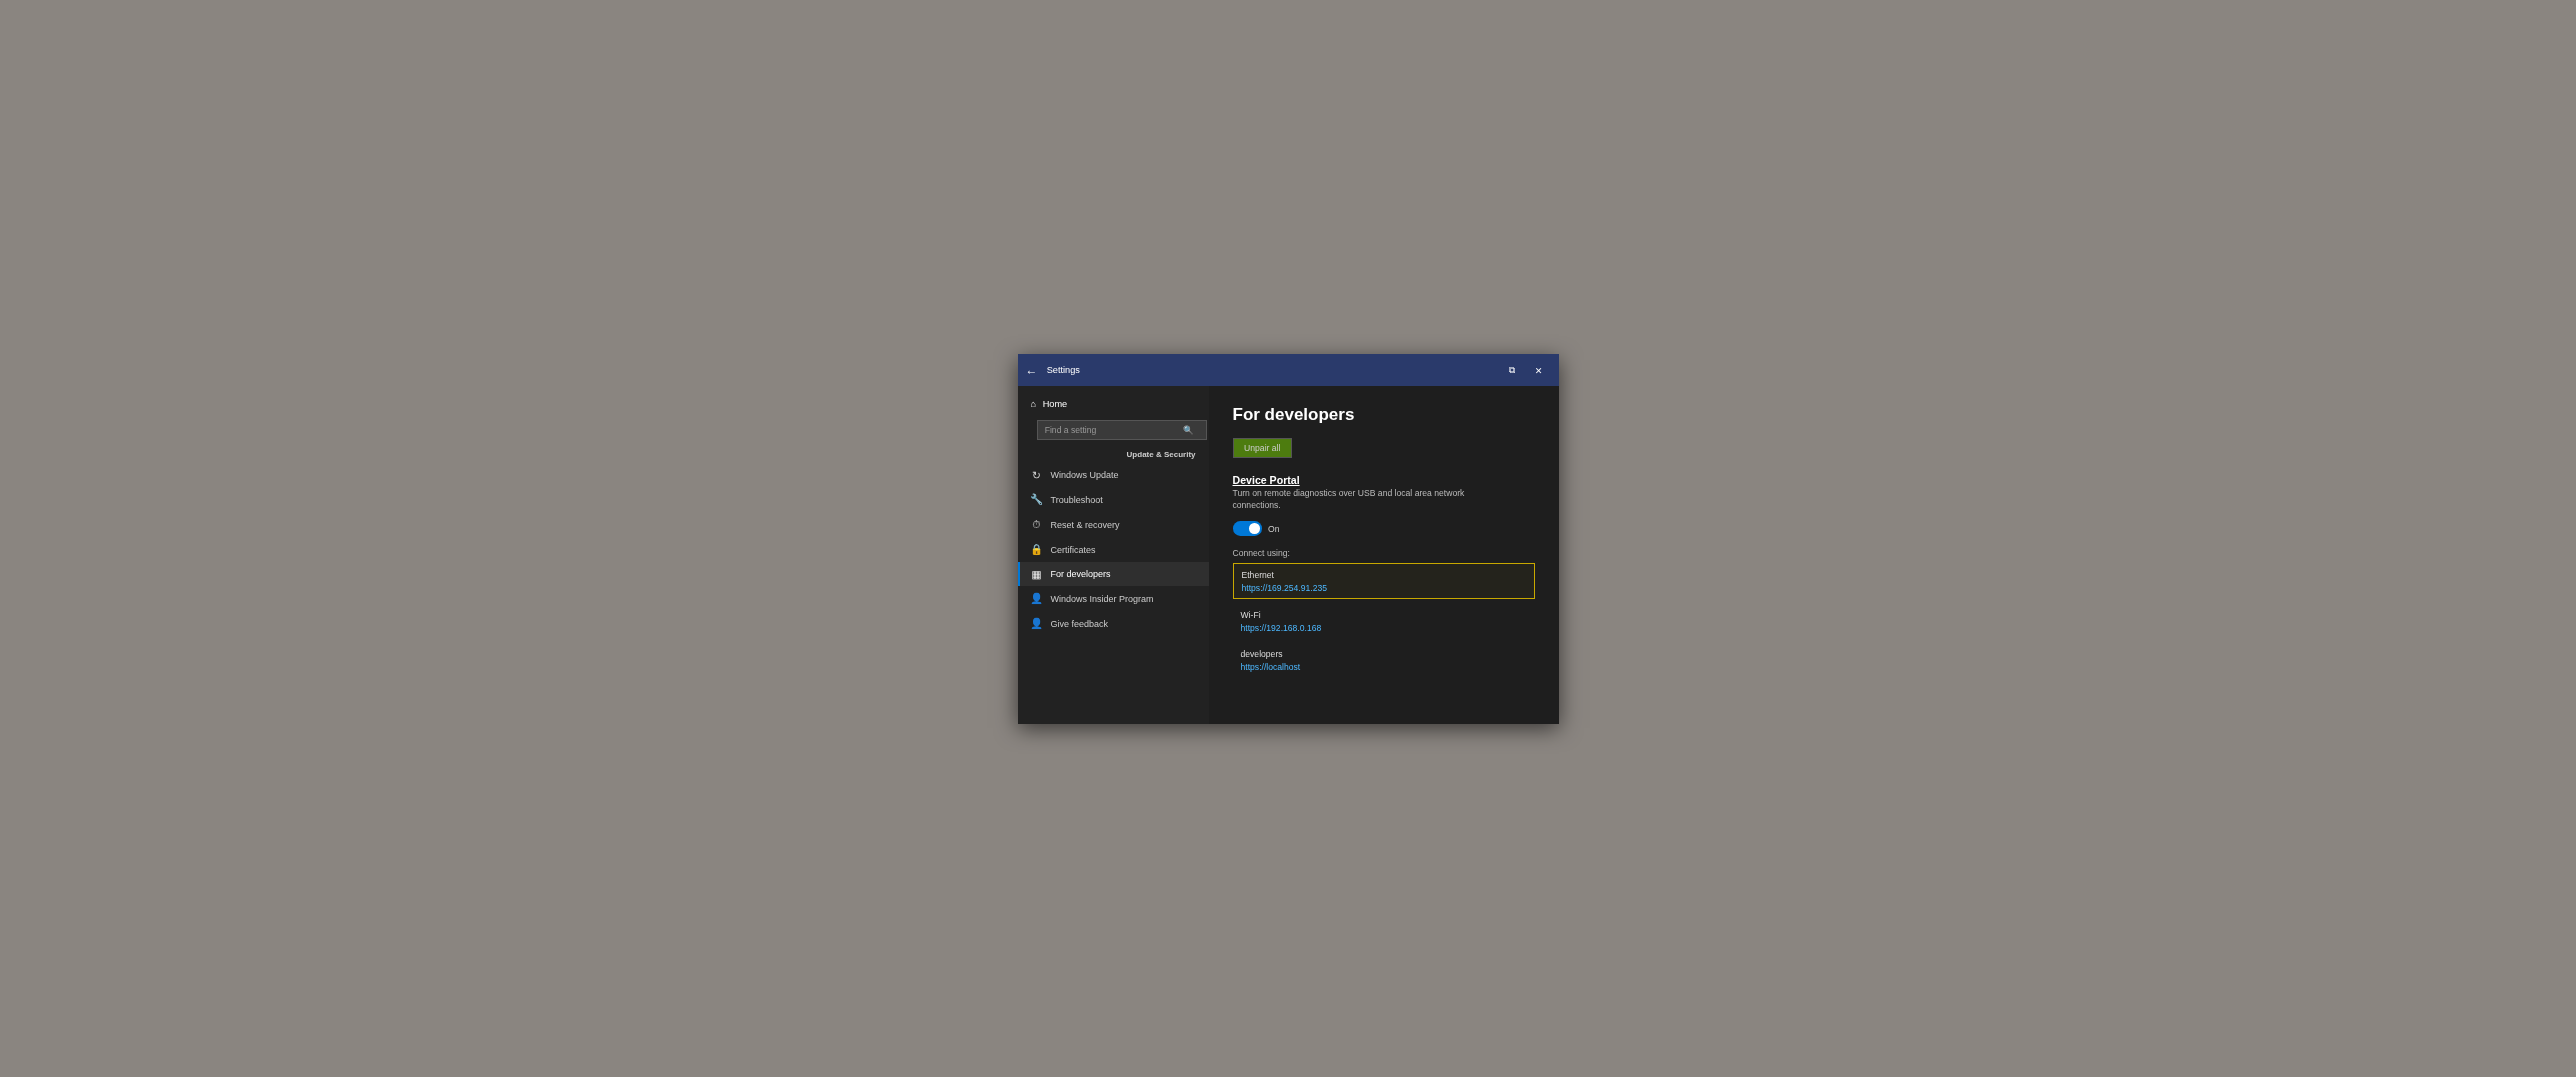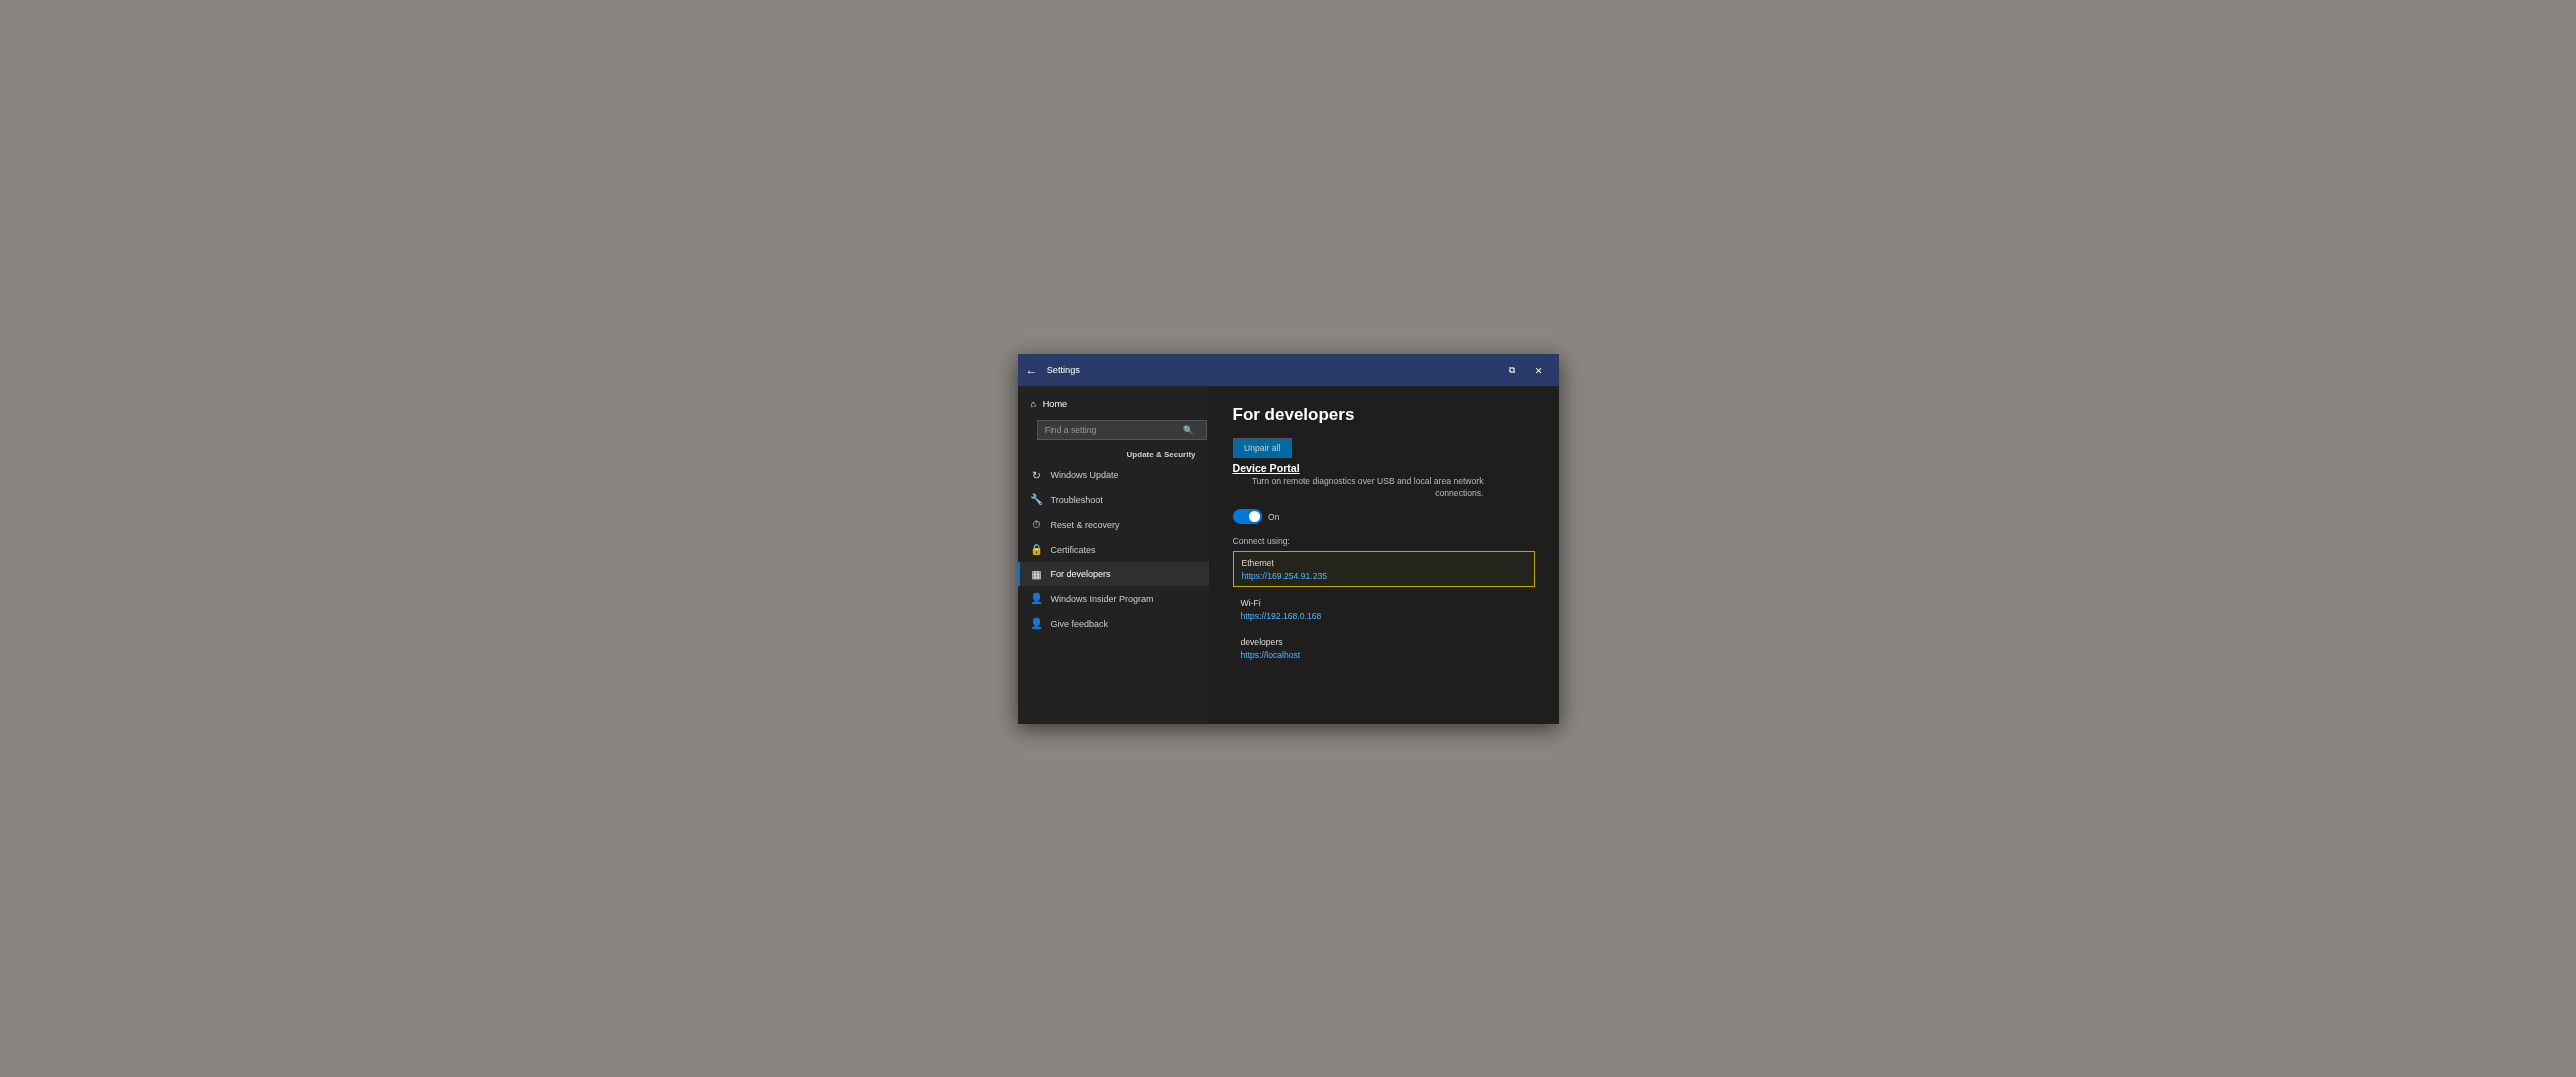--- a/index.html
+++ b/index.html
@@ -173,44 +173,43 @@
     }
 
     .main-title {
       color: #fff;
       font-size: 17px;
       font-weight: 600;
       margin-bottom: 13px;
     }
 
     .unpair-btn {
-      background: #0369a1;
+      background: #4d7c0f;
       border: 0.7px solid #555;
       color: #ccc;
       padding: 4px 10.6px;
       font-size: 8.6px;
       cursor: pointer;
-      margin-bottom: 4px;
+      margin-bottom: 16px;
     }
 
     .section-title {
       color: #fff;
       font-size: 10.6px;
       font-weight: 600;
       margin-bottom: 1px;
       text-decoration: underline;
     }
 
     .section-desc {
       color: #bbb;
       font-size: 8.6px;
       line-height: 1.5;
       margin-bottom: 9.2px;
       max-width: 251px;
-      text-align: right;
     }
 
     .toggle-row {
       display: flex;
       align-items: center;
       gap: 6.6px;
       margin-bottom: 12px;
     }
 
     .toggle {

